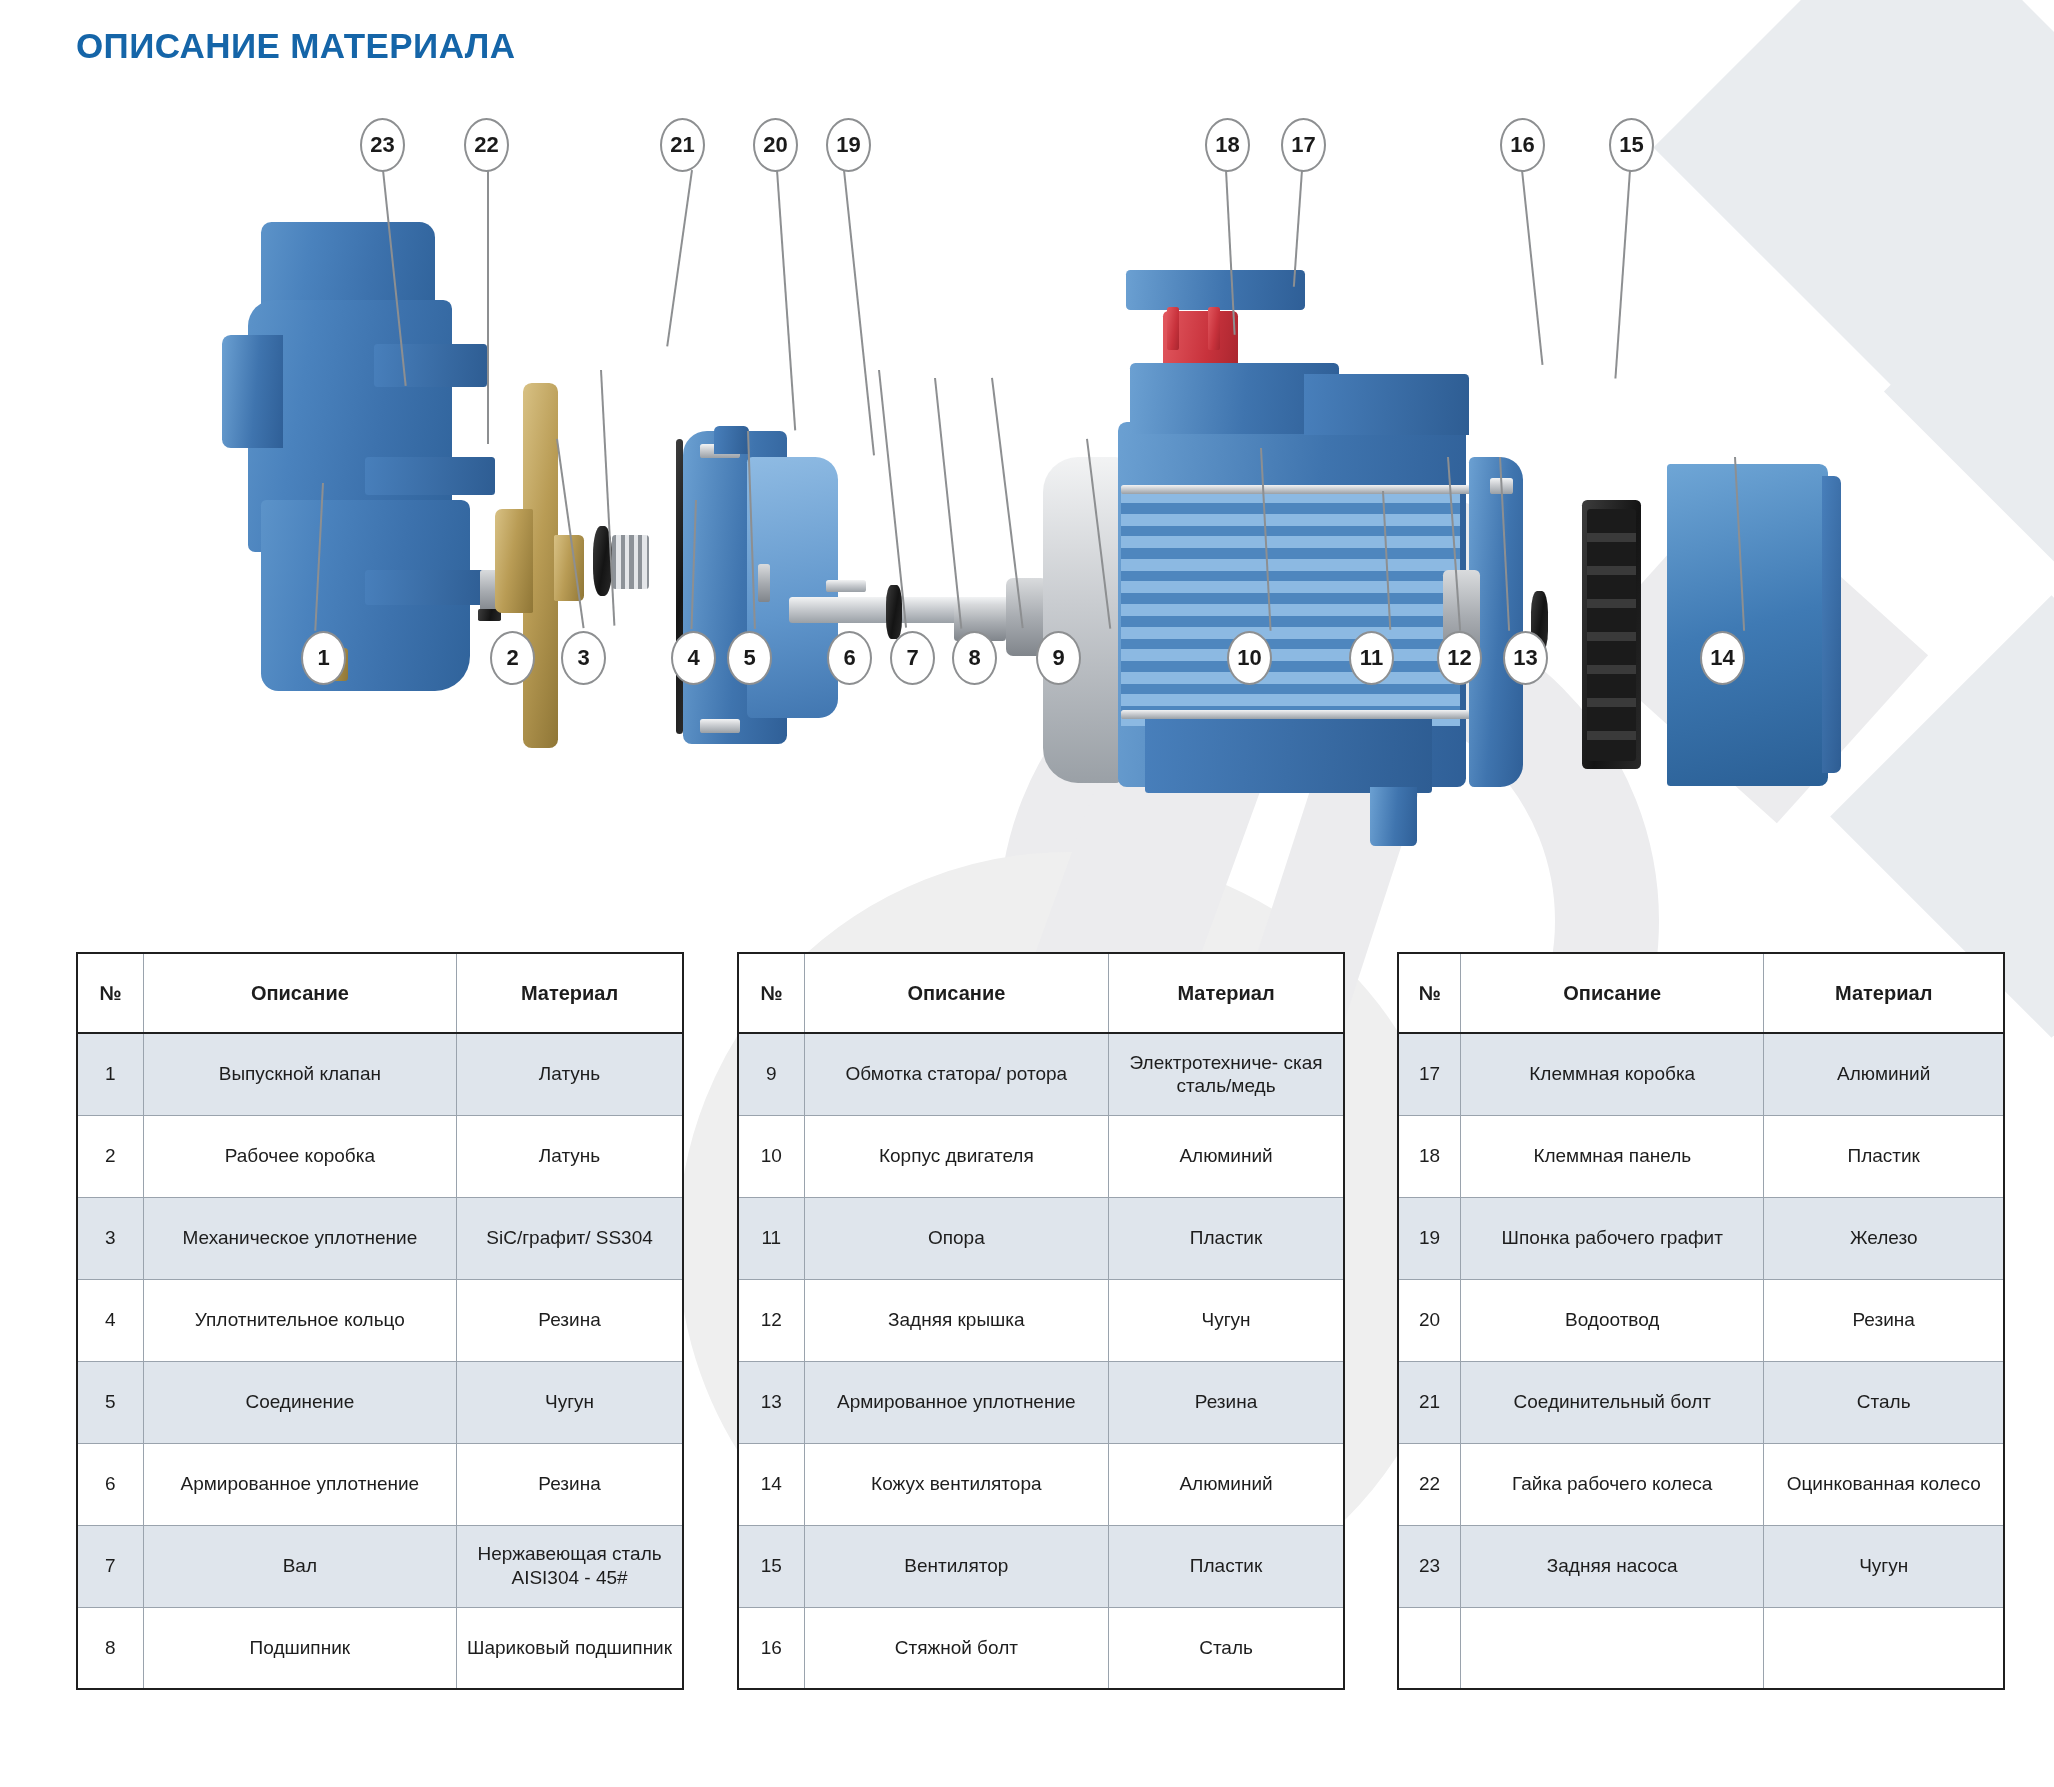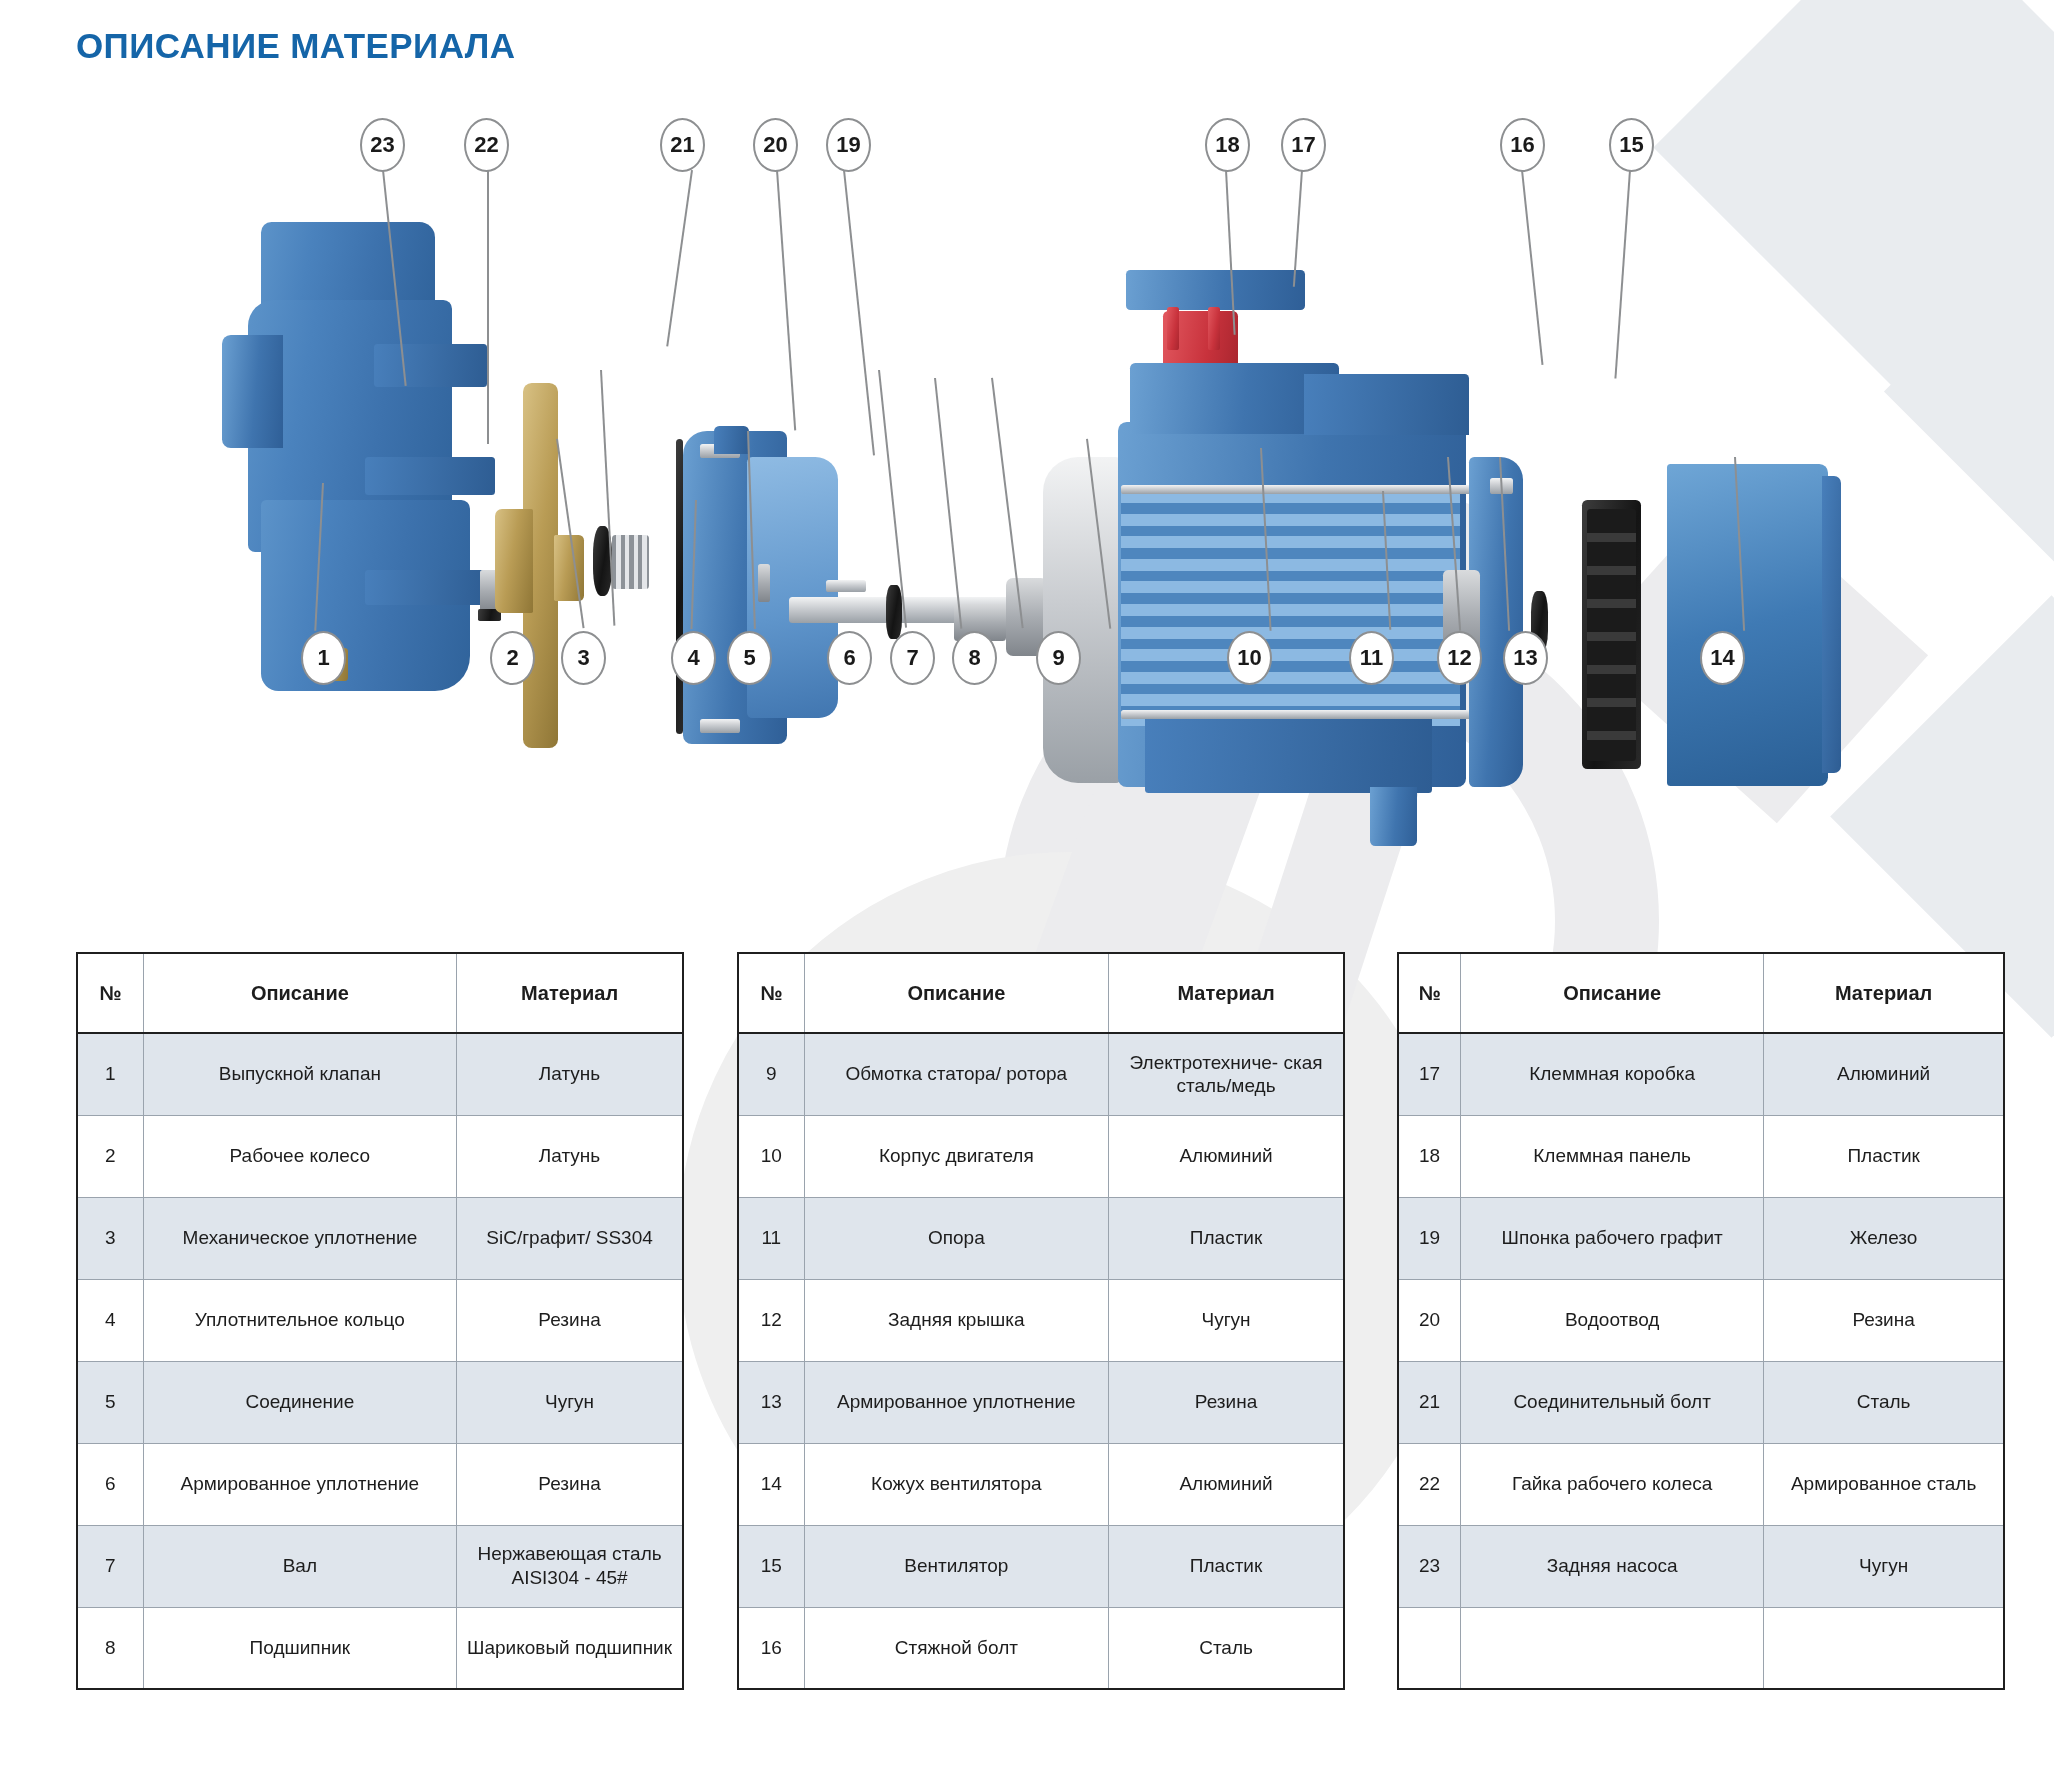--- a/index.html
+++ b/index.html
@@ -285,21 +285,21 @@
       </tr>
     </thead>
     <tbody>
         <tr class="alt">
           <td class="c-num">1</td>
           <td class="c-desc">Выпускной клапан</td>
           <td class="c-mat">Латунь</td>
         </tr>
         <tr class="plain">
           <td class="c-num">2</td>
-          <td class="c-desc">Рабочее колесо</td>
+          <td class="c-desc">Рабочее коробка</td>
           <td class="c-mat">Латунь</td>
         </tr>
         <tr class="alt">
           <td class="c-num">3</td>
           <td class="c-desc">Механическое уплотнение</td>
           <td class="c-mat">SiC/графит/ SS304</td>
         </tr>
         <tr class="plain">
           <td class="c-num">4</td>
           <td class="c-desc">Уплотнительное кольцо</td>
@@ -410,21 +410,21 @@
           <td class="c-mat">Резина</td>
         </tr>
         <tr class="alt">
           <td class="c-num">21</td>
           <td class="c-desc">Соединительный болт</td>
           <td class="c-mat">Сталь</td>
         </tr>
         <tr class="plain">
           <td class="c-num">22</td>
           <td class="c-desc">Гайка рабочего колеса</td>
-          <td class="c-mat">Армированное сталь</td>
+          <td class="c-mat">Оцинкованная колесо</td>
         </tr>
         <tr class="alt">
           <td class="c-num">23</td>
           <td class="c-desc">Задняя насоса</td>
           <td class="c-mat">Чугун</td>
         </tr>
         <tr class="plain">
           <td class="c-num"></td>
           <td class="c-desc"></td>
           <td class="c-mat"></td>

